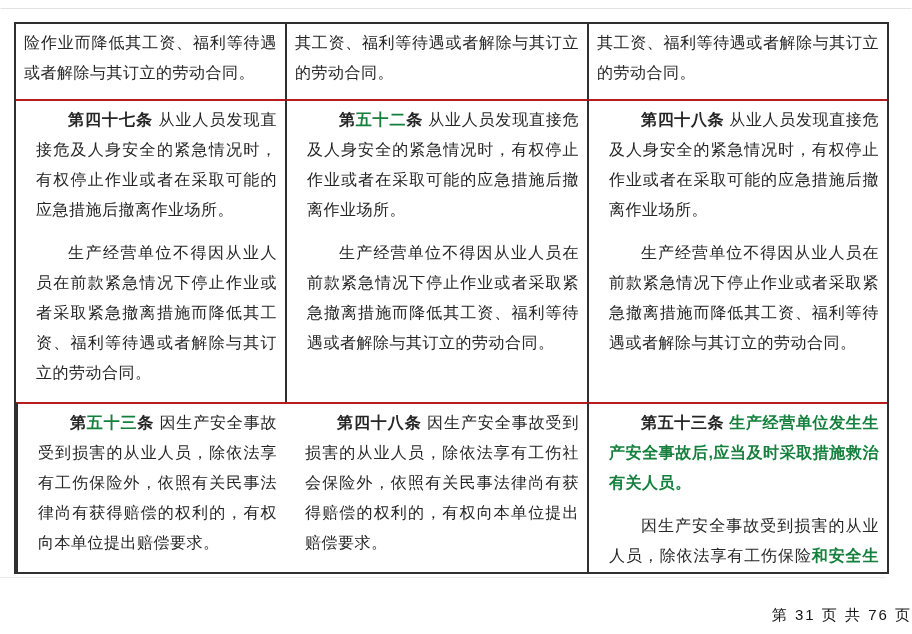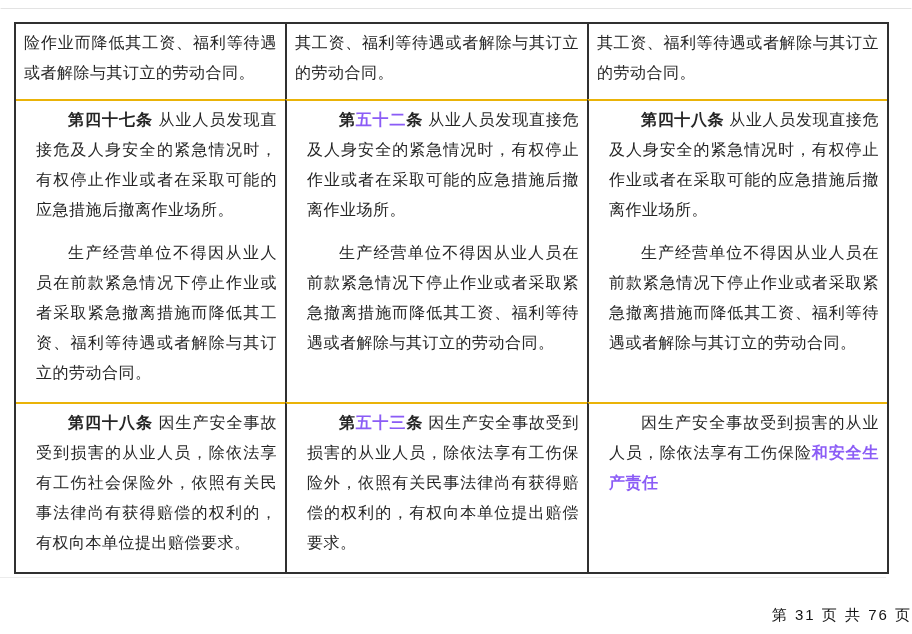--- a/index.html
+++ b/index.html
@@ -29,31 +29,31 @@
     border:2px solid #303030;
     background:#ffffff;
     box-sizing:content-box;
   }
   .cell{
     overflow:hidden;
     padding:4px 8px 0 8px;
     box-sizing:border-box;
   }
   .cell.c1,.cell.c2{border-left:2px solid #303030;}
-  .cell.r1,.cell.r2{border-top:2px solid #eab308;padding-left:20px;}
+  .cell.r1,.cell.r2{border-top:2px solid #b91c1c;padding-left:20px;}
   .para{
     margin:0 0 13px 0;
     font-size:16px;
     line-height:30px;
     text-align:justify;
     letter-spacing:0.5px;
   }
   .para.indent{text-indent:2em;}
   .bold{font-weight:700;}
-  .red{color:#8b5cf6;}
+  .red{color:#15803d;}
   .footer{
     position:absolute;left:0;top:604px;width:912px;
     text-align:right;
     font-size:15px;
     line-height:22px;
     color:#141414;
     letter-spacing:2px;
   }
 </style>
 </head>
@@ -76,25 +76,26 @@
         <p class="para indent"><span>生产经营单位不得因从业人员在前款紧急情况下停止作业或者采取紧急撤离措施而降低其工资、福利等待遇或者解除与其订立的劳动合同。</span></p>
       </div>
       <div class="cell r1 c1">
         <p class="para indent"><span class="bold">第</span><span class="bold red">五十二</span><span class="bold">条</span><span> 从业人员发现直接危及人身安全的紧急情况时，有权停止作业或者在采取可能的应急措施后撤离作业场所。</span></p>
         <p class="para indent"><span>生产经营单位不得因从业人员在前款紧急情况下停止作业或者采取紧急撤离措施而降低其工资、福利等待遇或者解除与其订立的劳动合同。</span></p>
       </div>
       <div class="cell r1 c2">
         <p class="para indent"><span class="bold">第四十八条</span><span> 从业人员发现直接危及人身安全的紧急情况时，有权停止作业或者在采取可能的应急措施后撤离作业场所。</span></p>
         <p class="para indent"><span>生产经营单位不得因从业人员在前款紧急情况下停止作业或者采取紧急撤离措施而降低其工资、福利等待遇或者解除与其订立的劳动合同。</span></p>
       </div>
+      <div class="cell r2 c1">
+        <p class="para indent"><span class="bold">第</span><span class="bold red">五十三</span><span class="bold">条</span><span> 因生产安全事故受到损害的从业人员，除依法享有工伤保险外，依照有关民事法律尚有获得赔偿的权利的，有权向本单位提出赔偿要求。</span></p>
+      </div>
       <div class="cell r2 c0">
         <p class="para indent"><span class="bold">第四十八条</span><span> 因生产安全事故受到损害的从业人员，除依法享有工伤社会保险外，依照有关民事法律尚有获得赔偿的权利的，有权向本单位提出赔偿要求。</span></p>
       </div>
-      <div class="cell r2 c1">
-        <p class="para indent"><span class="bold">第</span><span class="bold red">五十三</span><span class="bold">条</span><span> 因生产安全事故受到损害的从业人员，除依法享有工伤保险外，依照有关民事法律尚有获得赔偿的权利的，有权向本单位提出赔偿要求。</span></p>
-      </div>
       <div class="cell r2 c2">
+        <p class="para indent"><span class="bold">第五十三条</span><span> </span><span class="bold red">生产经营单位发生生产安全事故后,应当及时采取措施救治有关人员。</span></p>
         <p class="para indent"><span>因生产安全事故受到损害的从业人员，除依法享有工伤保险</span><span class="bold red">和安全生产责任</span></p>
       </div>
     </div>
   <div class="edge-line-bottom"></div>
   <div class="footer">第 31 页 共 76 页</div>
 </div>
 
 </body></html>

